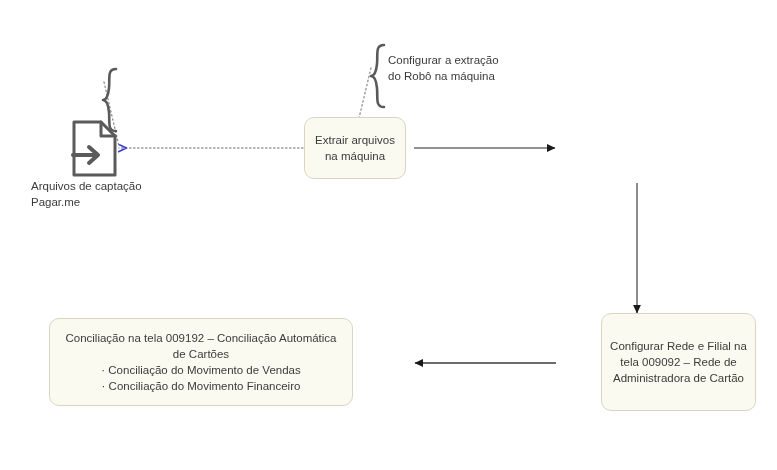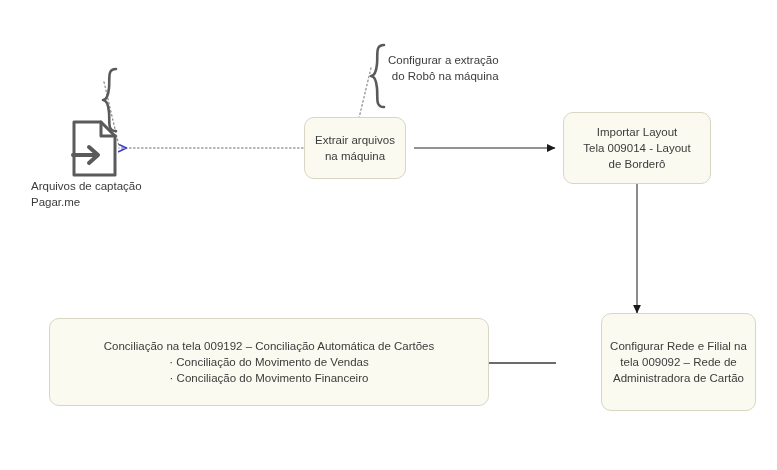--- a/index.html
+++ b/index.html
@@ -42,21 +42,20 @@
   .node .node-text {
     padding: 0 8px;
     white-space: pre-line;
   }
   .annot {
     position: absolute;
     color: #3b3b3b;
     font-size: 11.5px;
     line-height: 16px;
     white-space: pre-line;
-    text-align: right;
   }
   .caption {
     position: absolute;
     color: #3b3b3b;
     font-size: 11.5px;
     line-height: 16px;
     white-space: pre-line;
   }
   .doc-icon {
     position: absolute;
@@ -130,31 +129,26 @@
 do Robô na máquina</div>
 
   <div class="caption" style="left:31px; top:178px;">Arquivos de captação
 Pagar.me</div>
 
   <div class="node" style="left:304px; top:117px; width:102px; height:62px;">
     <span class="node-text">Extrair arquivos
 na máquina</span>
   </div>
 
-  <div class="node" style="left:563px; top:112px; width:148px; height:72px;">
-    <span class="node-text">Importar Layout
-Tela 009014 - Layout
-de Borderô</span>
-  </div>
 
   <div class="node" style="left:557px; top:313px; width:155px; height:98px;margin-left:44px;">
     <span class="node-text">Configurar Rede e Filial na
 tela 009092 – Rede de
 Administradora de Cartão</span>
   </div>
 
-  <div class="node" style="left:49px; top:318px; width:440px; height:88px;border-radius:10px;">
+  <div class="node" style="left:49px; top:318px; width:304px; height:88px;border-radius:10px;">
     <span class="node-text">Conciliação na tela 009192 – Conciliação Automática de Cartões
 · Conciliação do Movimento de Vendas
 · Conciliação do Movimento Financeiro</span>
   </div>
 
 </div>
 
 </body></html>

